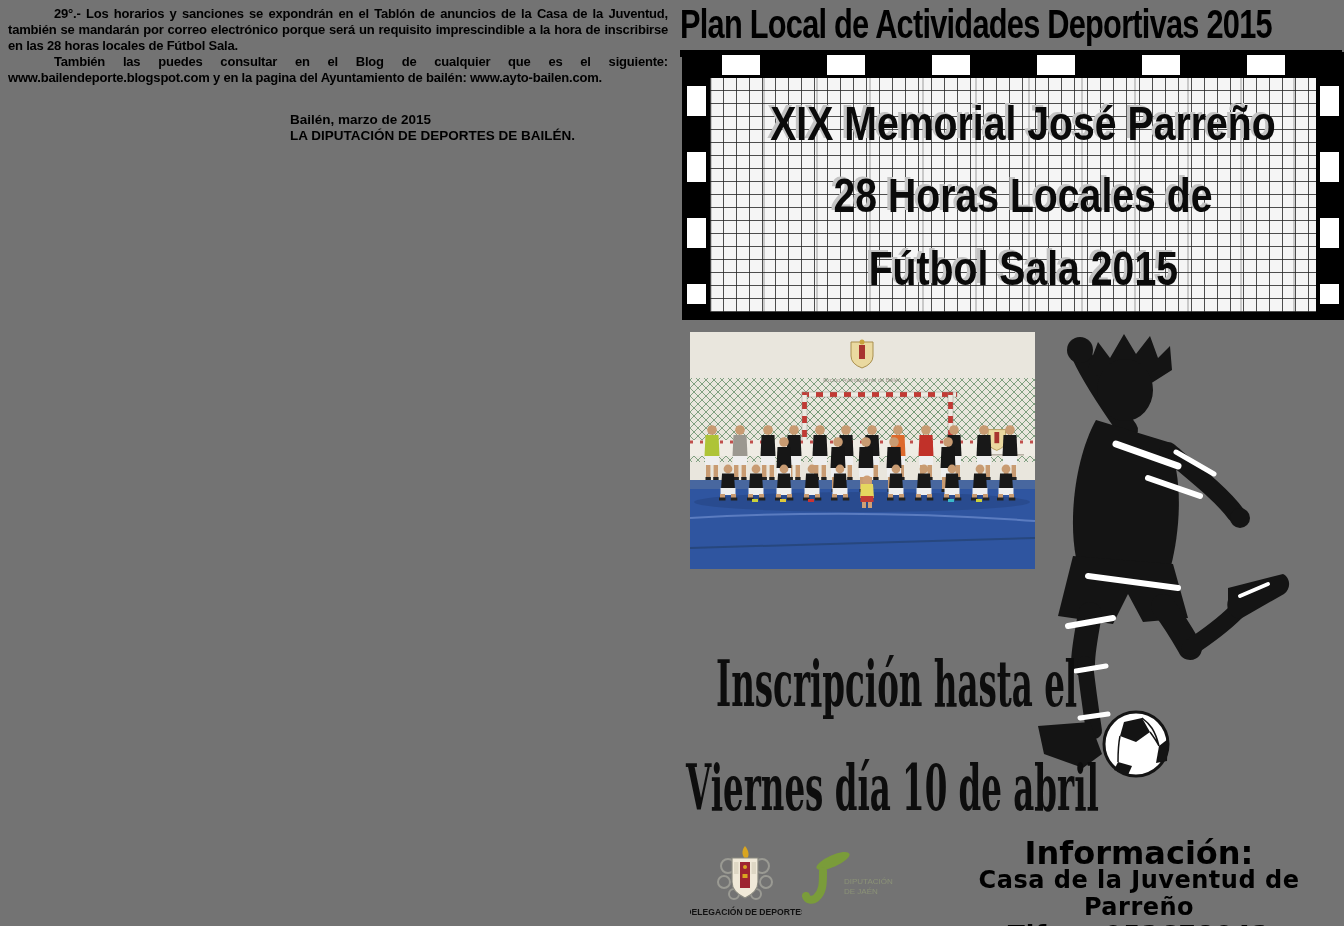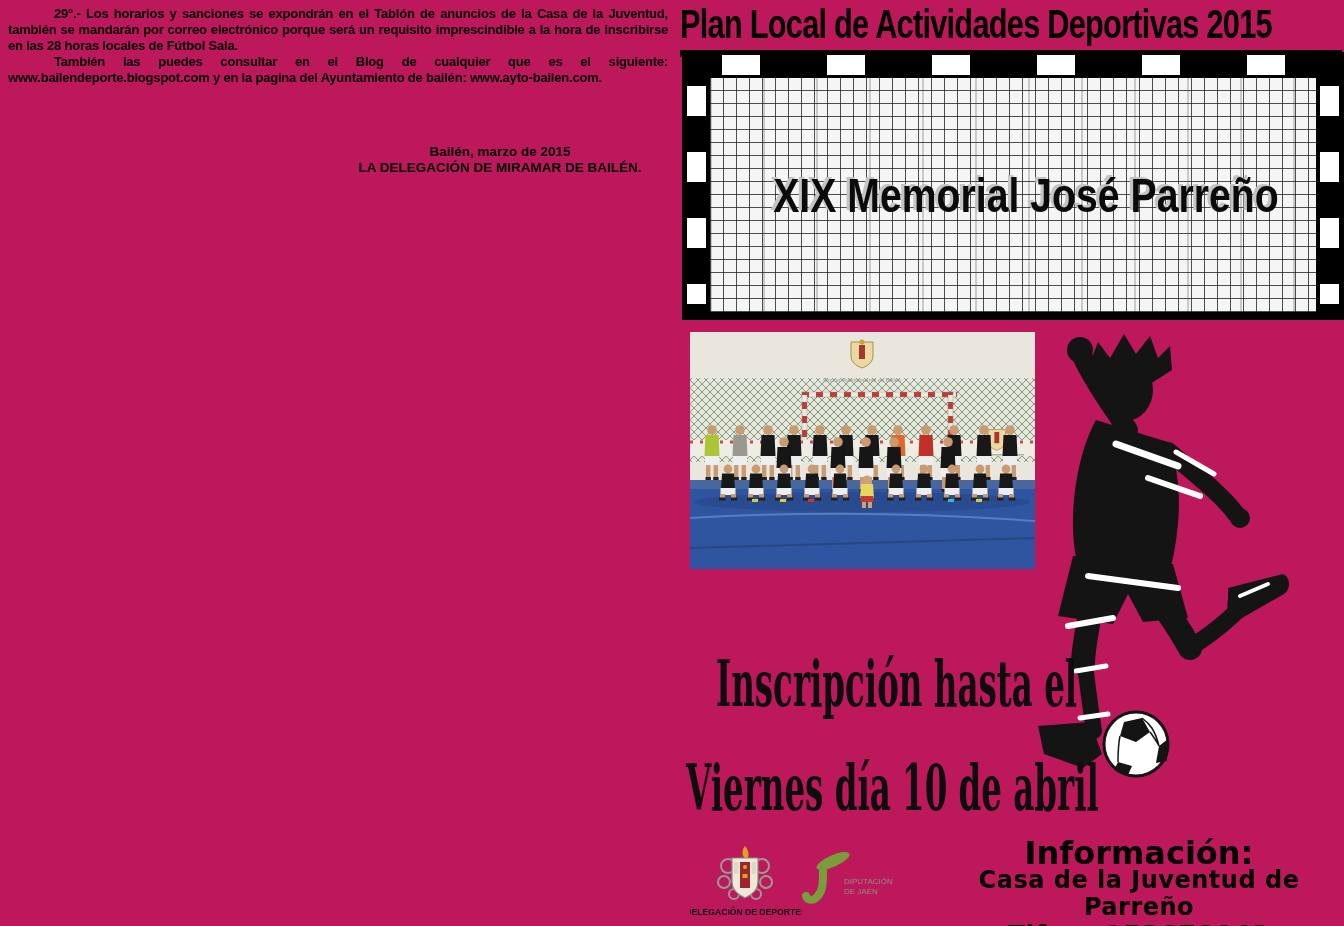--- a/index.html
+++ b/index.html
@@ -1,24 +1,24 @@
 <!DOCTYPE html>
 <html><head>
 <meta charset="utf-8">
 <style>
   html,body{margin:0;padding:0;background:#ffffff;}
-  .page{position:relative;width:1344px;height:926px;background:#be185d;overflow:hidden;
+  .page{position:relative;width:1344px;height:926px;background:#737373;overflow:hidden;
         font-family:"Liberation Sans",sans-serif;color:#000;}
 
   
   .rules{position:absolute;left:8px;top:6px;width:660px;}
   .rules p{margin:0;text-align:justify;text-indent:46px;
            font-size:13px;line-height:15.9px;font-weight:bold;letter-spacing:-0.2px;}
-  .dateblock{position:absolute;left:290px;top:112px;width:420px;text-align:center;
-             font-weight:bold;font-size:13.5px;line-height:16px;margin-top:32px;}
+  .dateblock{position:absolute;left:290px;top:112px;width:420px;
+             font-weight:bold;font-size:13.5px;line-height:16px;}
 
   
   .rightpage{position:absolute;left:672px;top:0;width:672px;height:926px;}
 
   .header{position:absolute;left:8px;top:0;width:662px;height:50px;border-bottom:7px solid #000;}
   .header span{display:inline-block;white-space:nowrap;font-weight:bold;font-size:41px;
                letter-spacing:-1px;transform:scaleX(0.75);transform-origin:left top;
                position:absolute;left:0;top:1px;}
 
   .film{position:absolute;left:10px;top:52px;width:662px;height:268px;background:#000;}
@@ -27,21 +27,21 @@
         repeating-linear-gradient(90deg, rgba(35,35,35,.8) 0 1px, transparent 1px 13px),
         repeating-linear-gradient(0deg, rgba(35,35,35,.8) 0 1px, transparent 1px 13px),
         repeating-linear-gradient(90deg, rgba(0,0,0,.18) 0 2px, transparent 2px 53px);}
   .sprockets-top{position:absolute;left:40px;right:40px;top:3px;height:20px;
       background:repeating-linear-gradient(90deg,#fff 0 38px,transparent 38px 105px);}
   .sprockets-left{position:absolute;left:5px;top:34px;bottom:16px;width:19px;
       background:repeating-linear-gradient(180deg,#fff 0 30px,transparent 30px 66px);}
   .sprockets-right{position:absolute;right:5px;top:34px;bottom:16px;width:19px;
       background:repeating-linear-gradient(180deg,#fff 0 30px,transparent 30px 66px);}
   .film .titles{position:absolute;left:28px;right:28px;top:26px;bottom:8px;display:flex;
-      flex-direction:row;justify-content:space-evenly;align-items:center;}
+      flex-direction:column;justify-content:space-evenly;align-items:center;padding-left:20px;}
   .film .titles span{display:block;white-space:nowrap;font-weight:bold;font-size:49px;
       color:#0a0a0a;text-shadow:-4px -2px 0 #c4c4c4;transform:scaleX(0.8);}
 
   .photo{position:absolute;left:18px;top:332px;width:345px;height:237px;display:block;}
 
   .caption{position:absolute;left:14px;top:559px;width:352px;text-align:center;
       font-family:"DejaVu Serif",serif;font-weight:bold;color:#111;
       text-shadow:-4px -3px 0 #b5b5b5;}
   .caption .c1{display:block;font-size:27px;line-height:23px;letter-spacing:8px;}
   .caption .c2{display:block;font-size:27px;line-height:25px;letter-spacing:6px;}
@@ -66,21 +66,21 @@
 <body>
 
 <div class="page">
 
   <div class="rules">
     <p>29°.- Los horarios y sanciones se expondrán en el Tablón de anuncios de la Casa de la Juventud, también se mandarán por correo electrónico porque será un requisito imprescindible a la hora de inscribirse en las 28 horas locales de Fútbol Sala.</p>
     <p>También las puedes consultar en el Blog de cualquier que es el siguiente: www.bailendeporte.blogspot.com y en la pagina del Ayuntamiento de bailén: www.ayto-bailen.com.</p>
   </div>
   <div class="dateblock">
     <div>Bailén, marzo de 2015</div>
-    <div>LA DELEGACIÓN DE MIRAMAR DE BAILÉN.</div>
+    <div>LA DIPUTACIÓN DE DEPORTES DE BAILÉN.</div>
   </div>
 
   <div class="rightpage">
 
     <div class="header">
       <span>Plan Local de Actividades Deportivas 2015</span>
     </div>
 
     <div class="film">
       <div class="grid"></div>

